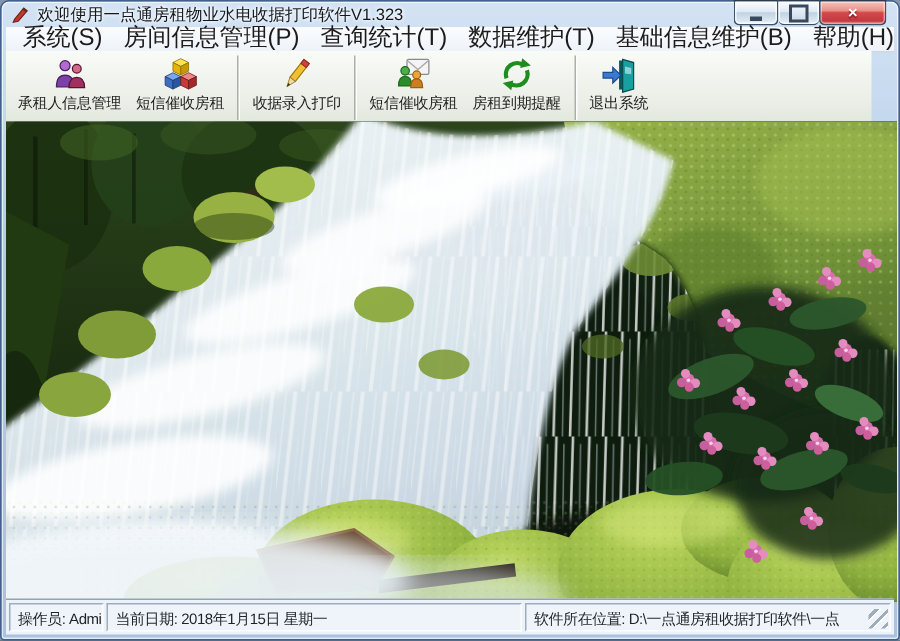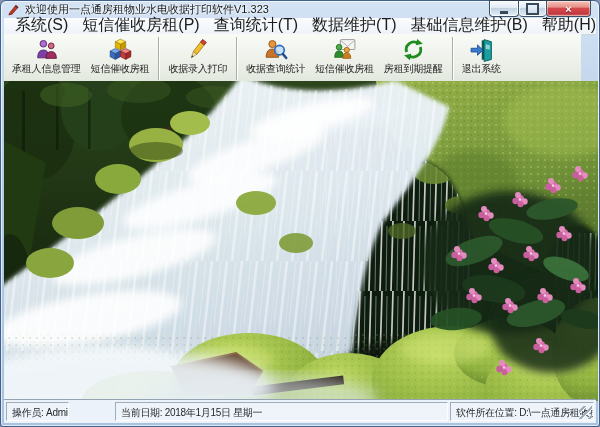--- a/index.html
+++ b/index.html
@@ -37,21 +37,21 @@
   
   .photo{position:absolute;top:80px;left:3px;width:594px;height:320px;overflow:hidden;background:#16260f;}
   .photo svg{display:block;width:100%;height:100%;}
   
   .statusbar{position:absolute;left:3px;right:3px;bottom:3px;height:24px;background:#ecf2f9;
     border-top:1px solid #94a2b2;display:flex;gap:2px;padding:2px;box-sizing:border-box;
     font-size:10px;color:#1f2428;}
   .pane{border:1px solid;border-color:#9fadbb #fdfdfd #fdfdfd #9fadbb;background:#eef4fa;
     padding:3px 5px 0;white-space:nowrap;overflow:hidden;box-sizing:border-box;letter-spacing:-.3px;}
   .pane.p1{width:63px;}
-  .pane.p2{width:333px;margin-left:44px;}
+  .pane.p2{width:277px;}
   .pane.p3{flex:1;position:relative;}
   .grip{position:absolute;right:1px;bottom:1px;width:13px;height:13px;
     background:repeating-linear-gradient(135deg,transparent 0 3px,#9fadbb 3px 5px,#fff 5px 6px);cursor:nwse-resize;}
 </style>
 </head>
 <body>
 
 <div class="window">
 
   <div class="titlebar">
@@ -68,21 +68,21 @@
           <span class="glyph-max"></span>
         </div>
       <div class="winbtn btn-close">
           <span>×</span>
         </div>
     </div>
   </div>
 
   <div class="menubar">
     <span class="menuitem">系统(S)</span>
-    <span class="menuitem">短信催收房租(P)</span>
+    <span class="menuitem">房间信息管理(P)</span>
     <span class="menuitem">查询统计(T)</span>
     <span class="menuitem">数据维护(T)</span>
     <span class="menuitem">基础信息维护(B)</span>
     <span class="menuitem">帮助(H)</span>
   </div>
 
   <div class="toolbar">
     <div class="tbtn">
       <svg viewBox="0 0 24 24">
         <g stroke="#4a2060" stroke-width="0.8">
@@ -122,29 +122,20 @@
         <g transform="rotate(38 12 12)">
           <rect x="10" y="1.5" width="4.4" height="14.5" fill="#f0c030" stroke="#9a7410" stroke-width="0.7"></rect>
           <rect x="10" y="1.5" width="4.4" height="3.2" fill="#d04040" stroke="#8a2020" stroke-width="0.6"></rect>
           <path d="M10 16 L12.2 22 L14.4 16 Z" fill="#ecd9ac" stroke="#9a7410" stroke-width="0.5"></path>
           <path d="M11.4 19.6 L12.2 22 L13 19.6 Z" fill="#2e2e2e"></path>
         </g>
       </svg>
       <span>收据录入打印</span>
     </div>
     <div class="tsep"></div>
-    <div class="tbtn">
-      <svg viewBox="0 0 24 24">
-        <circle cx="9" cy="6.8" r="3.4" fill="#e8953a" stroke="#8a4d10" stroke-width="0.8"></circle>
-        <path d="M3 19.5 Q3 11.5 9 11.5 Q15 11.5 15 19.5 Z" fill="#c9732a" stroke="#8a4d10" stroke-width="0.8"></path>
-        <circle cx="15.8" cy="12.6" r="4.6" fill="rgba(185,220,250,0.8)" stroke="#2c6bb5" stroke-width="1.6"></circle>
-        <line x1="19" y1="16.2" x2="22.3" y2="20.2" stroke="#1f4f8f" stroke-width="2.4" stroke-linecap="round"></line>
-      </svg>
-      <span>收据查询统计</span>
-    </div>
     <div class="tbtn">
       <svg viewBox="0 0 24 24">
         <rect x="8" y="2.5" width="14" height="9.5" rx="1" fill="#f4f4f4" stroke="#8a8a8a" stroke-width="0.8"></rect>
         <path d="M8 3 L15 9 L22 3" fill="none" stroke="#ababab" stroke-width="0.9"></path>
         <circle cx="6.8" cy="9.8" r="2.7" fill="#49b049" stroke="#1c6a1c" stroke-width="0.8"></circle>
         <path d="M2.6 19.5 Q2.6 13.3 6.8 13.3 Q11 13.3 11 19.5 Z" fill="#2c8c2c" stroke="#1c6a1c" stroke-width="0.8"></path>
         <circle cx="14.2" cy="12.4" r="2.5" fill="#eaa63e" stroke="#9a6210" stroke-width="0.8"></circle>
         <path d="M10.4 20.5 Q10.4 15 14.2 15 Q18 15 18 20.5 Z" fill="#cc7f22" stroke="#9a6210" stroke-width="0.8"></path>
       </svg>
       <span>短信催收房租</span>

